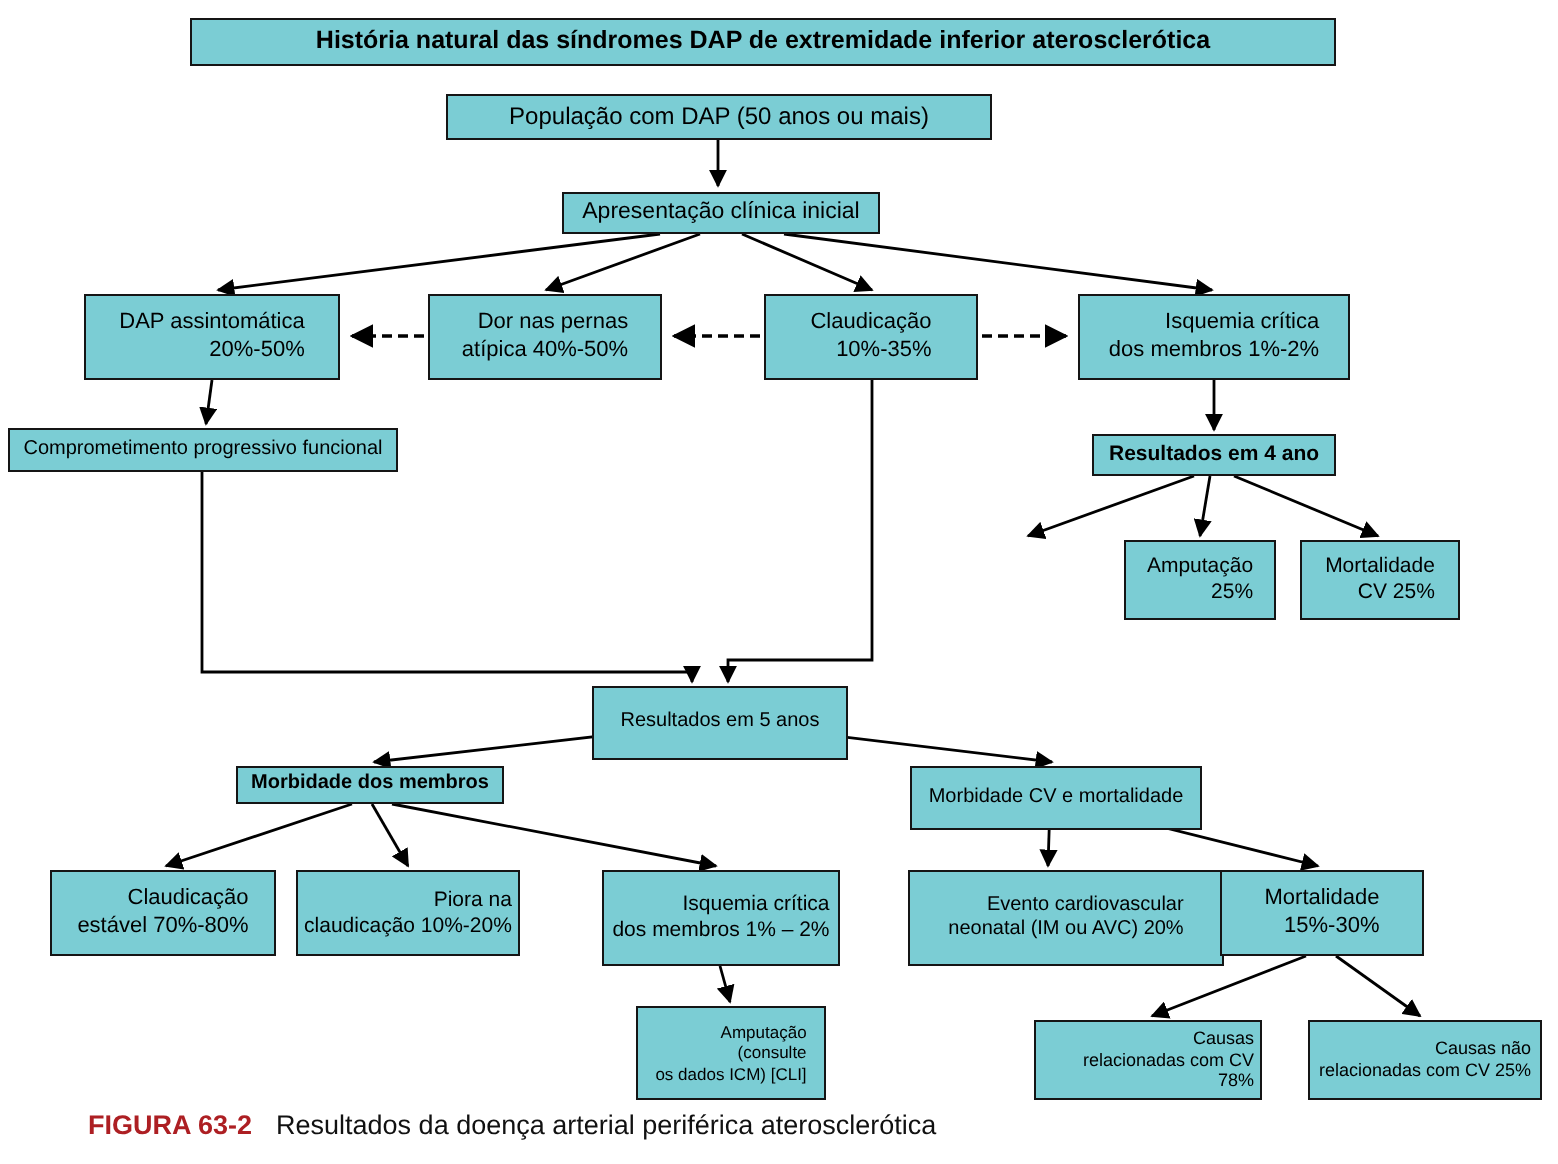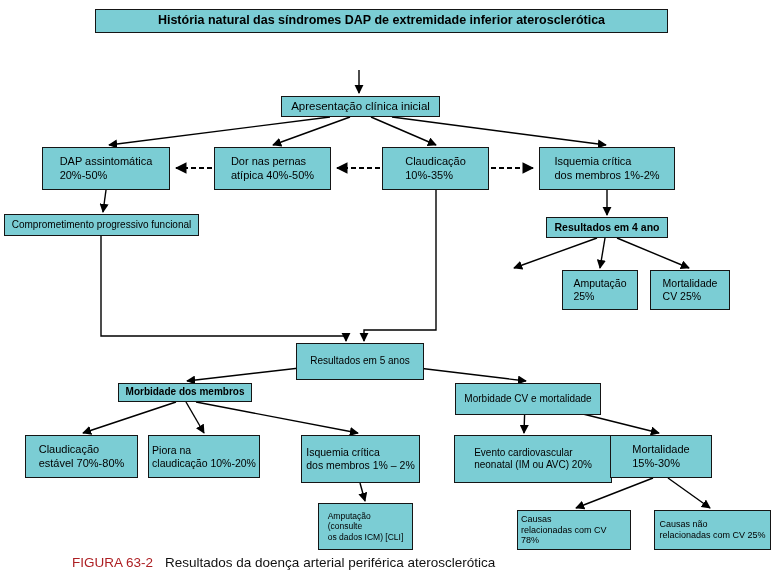--- a/index.html
+++ b/index.html
@@ -5,26 +5,26 @@
   * { margin:0; padding:0; box-sizing:border-box; }
   html,body { background:#ffffff; }
   body { font-family:"Liberation Sans", sans-serif; color:#000; }
   .canvas { position:relative; width:779px; height:582px; background:#fff; overflow:hidden; }
   .arrows { position:absolute; left:0; top:0; z-index:1; }
   .node {
     position:absolute; z-index:2;
     background:var(--box-fill,#7BCDD4);
     border:1.2px solid var(--box-border,#151515);
     display:flex; align-items:center; justify-content:center;
-    text-align:left; white-space:pre-line; line-height:1.22;
+    text-align:right; white-space:pre-line; line-height:1.22;
     padding:1px 3px; color:#000;
   }
   .bold { font-weight:bold; }
   .caption { position:absolute; z-index:2; left:44px; top:555px; font-size:13.5px; color:#111; }
-  .caption .cap-label { color:var(--caption-label,#AD1F23); font-weight:normal; margin-right:12px;margin-left:28px; }
+  .caption .cap-label { color:var(--caption-label,#AD1F23); font-weight:bold; margin-right:12px; }
 </style>
 </head>
 <body>
 
 <div class="canvas">
 
   <svg class="arrows" width="779" height="582" viewBox="0 0 779 582">
     <defs>
       <marker id="ah" viewBox="0 0 10 10" refX="9" refY="5" markerWidth="6.5" markerHeight="6.5" orient="auto-start-reverse">
         <path d="M0,0 L10,5 L0,10 z" fill="#000"></path>
@@ -56,20 +56,21 @@
     </g>
     <g stroke="#000" stroke-width="1.8" fill="none" stroke-dasharray="5 3">
       <path d="M212,168 L176,168" marker-end="url(#ah)"></path>
       <path d="M380,168 L337,168" marker-end="url(#ah)"></path>
       <path d="M491,168 L533,168" marker-end="url(#ah)"></path>
     </g>
   </svg>
 
   <div class="node bold" style="left:95px;top:9px;width:573px;height:24px;font-size:12.5px">História natural das síndromes DAP de extremidade inferior aterosclerótica</div>
 
+  <div class="node" style="left:223px;top:47px;width:273px;height:23px;font-size:12px">População com DAP (50 anos ou mais)</div>
 
   <div class="node" style="left:281px;top:96px;width:159px;height:21px;font-size:11.5px">Apresentação clínica inicial</div>
 
   <div class="node" style="left:42px;top:147px;width:128px;height:43px;font-size:11px">DAP assintomática
 20%-50%</div>
 
   <div class="node" style="left:214px;top:147px;width:117px;height:43px;font-size:11px">Dor nas pernas
 atípica 40%-50%</div>
 
   <div class="node" style="left:382px;top:147px;width:107px;height:43px;font-size:11px">Claudicação

